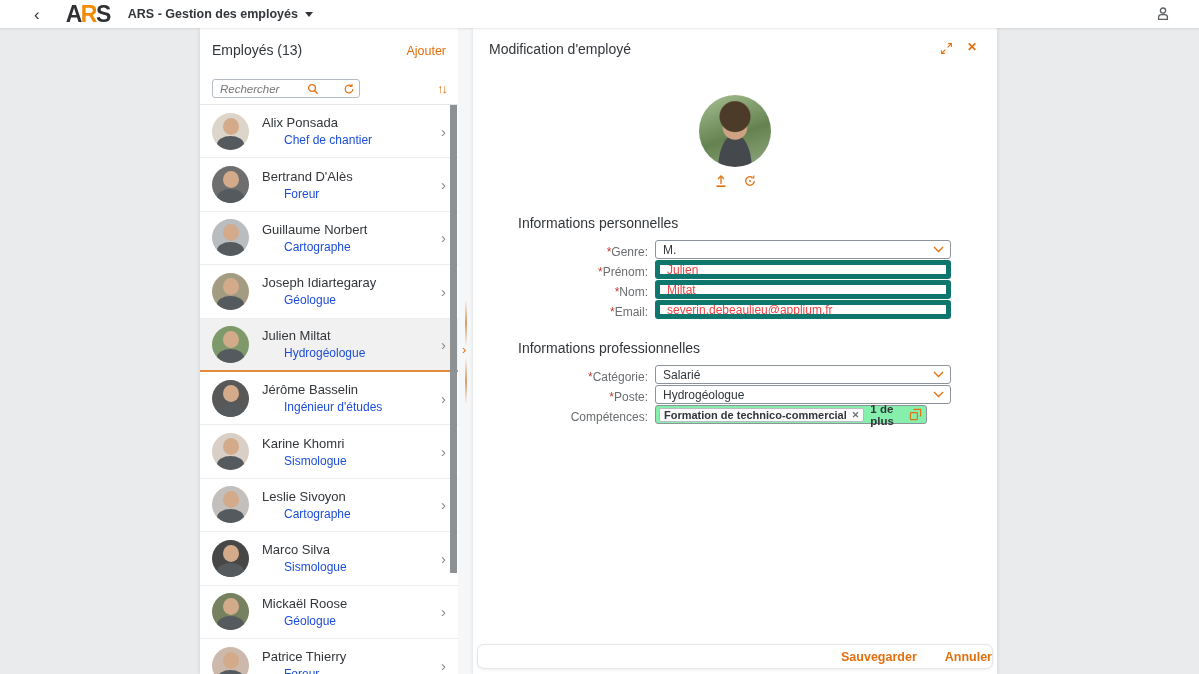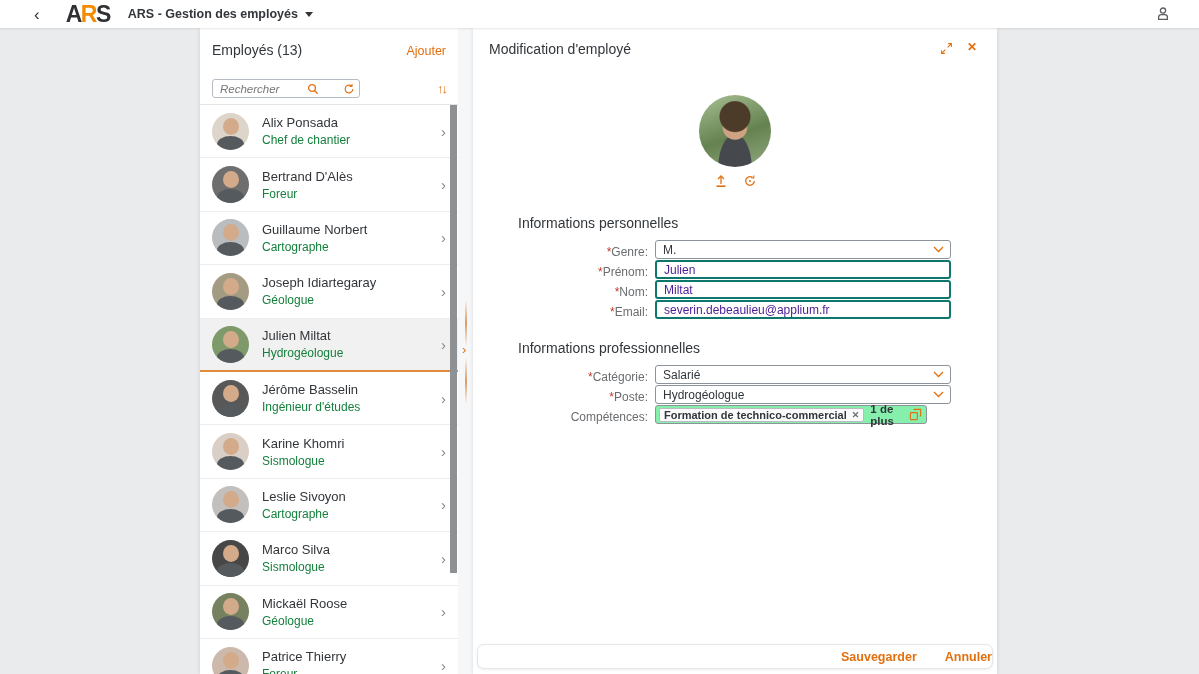--- a/index.html
+++ b/index.html
@@ -52,21 +52,21 @@
   .emp {
     height:53.4px; display:flex; align-items:center; padding:0 12px;
     border-bottom:1px solid #ededee; background:#fff; cursor:pointer; position:relative;
   }
   .emp.selected { background:#f1f1f1; border-bottom:2px solid #e08a3c; }
   .avatar36 { width:37px; height:37px; border-radius:50%; flex:0 0 37px; position:relative; overflow:hidden; background:#bbb; }
   .avatar36::before { content:""; position:absolute; width:16px; height:17px; border-radius:50%; left:10.5px; top:5px; background:#d3ab8b; }
   .avatar36::after  { content:""; position:absolute; width:27px; height:17px; border-radius:50% 50% 0 0; left:5px; top:23px; background:#555a5f; }
   .emp-text { margin-left:13px; }
   .emp-name { font-size:13px; color:#32363a; }
-  .emp-role { font-size:12px; color:#15803d; margin-top:3px; }
+  .emp-role { font-size:12px; color:#1d4ed8; margin-top:3px;margin-left:22px; }
   .emp-chevron { margin-left:auto; color:#85898d; font-size:15px; }
   .scrollbar-thumb { position:absolute; top:77px; right:1px; width:7px; height:468px; background:#8e9194; z-index:3; }
 
   
   .splitter { position:absolute; left:458px; top:28px; width:15px; height:646px; background:#f6f7f8; }
   .grip { position:absolute; left:7px; width:2px; height:46px;
           background:linear-gradient(180deg, rgba(224,138,60,0), #dd9a62 50%, rgba(224,138,60,0)); }
   .grip.top { top:272px; } .grip.bottom { top:330px; }
   .splitter-arrow { position:absolute; left:4px; top:315px; color:var(--accent); font-size:13px; cursor:pointer; line-height:1; }
 
@@ -92,22 +92,22 @@
 
   .section-title { position:absolute; left:45px; font-size:14px; color:#32363a; }
   .sec-personal { top:187px; } .sec-professional { top:312px; }
 
   .frow { position:absolute; left:0; height:19px; display:flex; align-items:flex-end; }
   .r1{top:212px} .r2{top:232px} .r3{top:252px} .r4{top:272px}
   .r5{top:337px} .r6{top:357px} .r7{top:377px}
   .frow .flabel { width:182px; text-align:right; font-size:12px; color:#6a6d70; padding-right:7px; }
   .req { color:#c0392b; }
   .text-input {
-    width:296px; height:19px; border:2px solid #0f766e; border-radius:3px;
-    font-family:"Liberation Sans", sans-serif; font-size:12px; color:#4c1d95; padding:0 7px; background:#fff;
+    width:296px; height:19px; border:5px solid #0f766e; border-radius:3px;
+    font-family:"Liberation Sans", sans-serif; font-size:12px; color:#ef4444; padding:0 7px; background:#fff;
   }
   .select {
     width:296px; height:19px; border:1px solid #8d939a; border-radius:3px; background:#fff;
     display:flex; align-items:center; cursor:pointer;
   }
   .select .select-value { flex:1; font-size:12px; color:#32363a; padding-left:7px; }
   .select .dd { margin-right:6px; }
   .token-field {
     width:272px; height:19px; border:1px solid #8d939a; border-radius:3px; background:#86efac;
     display:flex; align-items:center; padding-left:3px; cursor:text;font-weight:bold;

